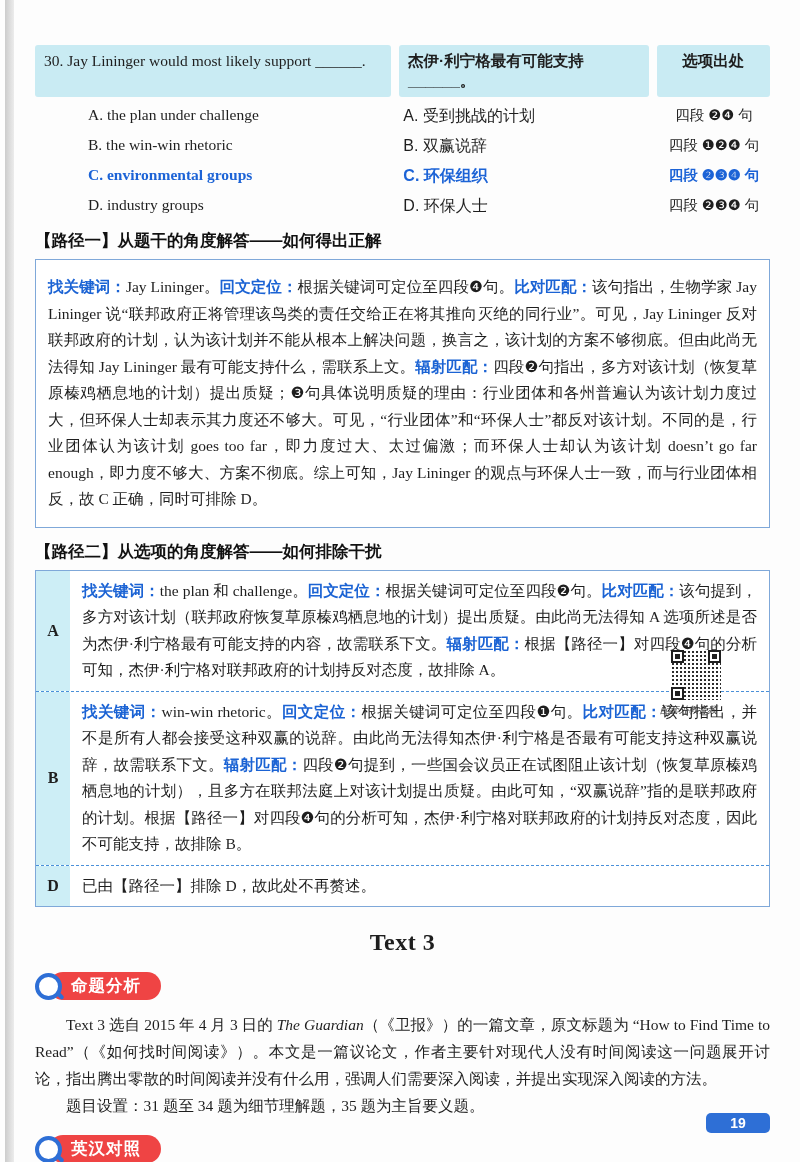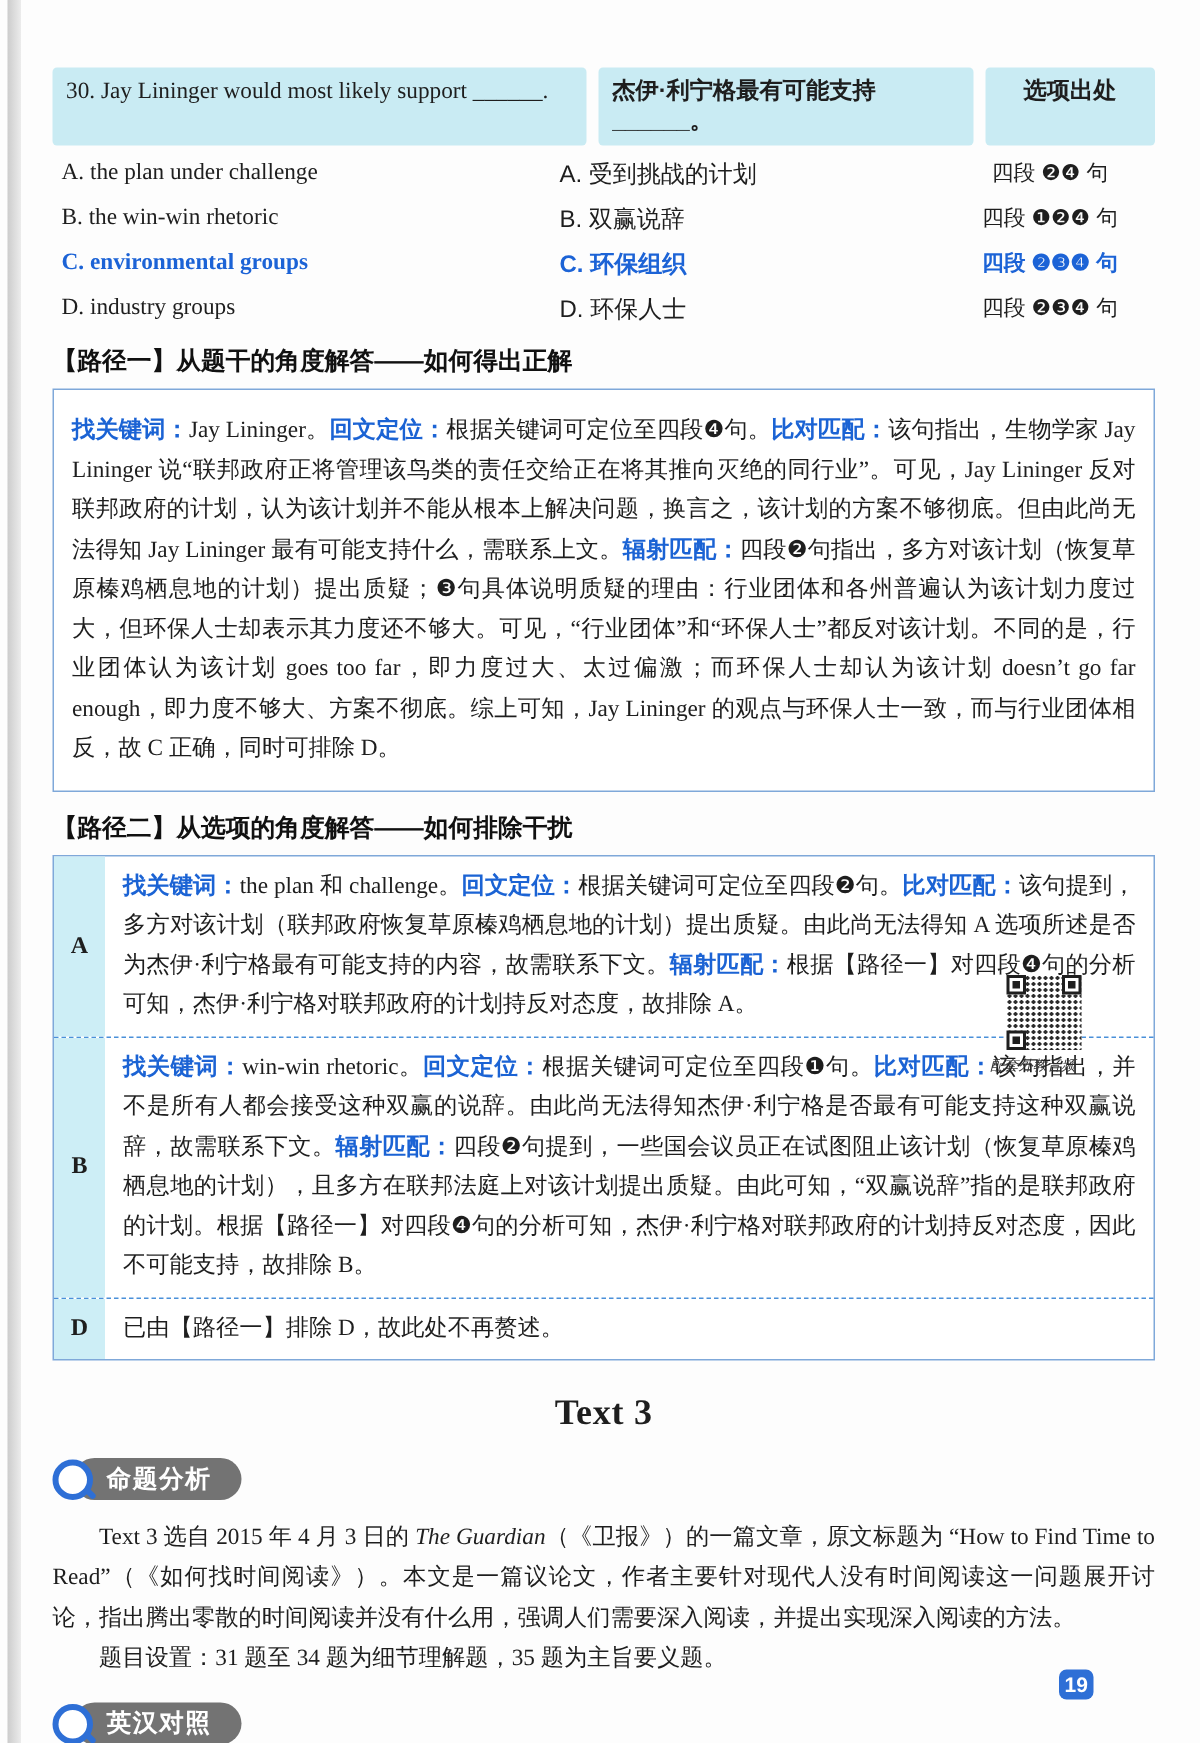--- a/index.html
+++ b/index.html
@@ -20,21 +20,21 @@
 
   
   .q-header { display:flex; gap:8px; }
   .q-box {
     background:#c9ebf3; border-radius:3px; padding:6px 9px;
     font-size:15.5px; line-height:20px;
   }
   .q-en { width:380px; }
   .q-zh { width:266px; font-family:"Liberation Sans",sans-serif; font-weight:bold; }
   .q-src { width:120px; text-align:center; font-family:"Liberation Sans",sans-serif; font-weight:bold; }
-  .opt-row { display:flex; margin-top:9px; padding-left:6px; }
+  .opt-row { display:flex; margin-top:9px; padding-left:6px;margin-left:47px; }
   .opt-en { width:332px; font-size:15.5px; }
   .opt-zh { width:268px; font-family:"Liberation Sans",sans-serif; }
   .opt-src { width:118px; text-align:center; font-family:"Liberation Sans",sans-serif; font-size:14.5px; }
   .opt-row.correct .opt-en,
   .opt-row.correct .opt-zh,
   .opt-row.correct .opt-src { color:#1c63d6; font-weight:bold; }
 
   
   .path-heading {
     font-family:"Liberation Sans",sans-serif; font-weight:bold;
@@ -69,21 +69,21 @@
   }
   .qr .f { position:absolute; width:13px; height:13px; border:2.5px solid #1f1f1f; background:#fff; }
   .qr .f::after { content:""; position:absolute; inset:2px; background:#1f1f1f; }
   .qr .f-tl { left:0; top:0; } .qr .f-tr { right:0; top:0; } .qr .f-bl { left:0; bottom:0; }
   .qr-caption { font-size:9.5px; font-style:italic; margin-top:4px; color:#333; white-space:nowrap; }
 
   
   .badge-wrap { margin:16px 0 9px; padding-left:14px; position:relative; height:30px; }
   .badge {
     position:relative; display:inline-flex; align-items:center; height:28px;
-    background:#737373; color:#fff; border-radius:15px;
+    background:#ef4444; color:#fff; border-radius:15px;
     padding:0 20px 0 22px;
     font-family:"Liberation Sans",sans-serif; font-weight:bold; font-size:16.5px;
     letter-spacing:1px;
   }
   .badge-icon {
     position:absolute; left:0; top:1px; width:27px; height:27px; border-radius:50%;
     background:#fff; border:4px solid #2e6fd6; z-index:2;
   }
   .badge-icon::after {
     content:""; position:absolute; width:4px; height:9px; background:#2e6fd6;
@@ -99,21 +99,21 @@
   .reading-en p {
     font-size:16px; line-height:28.5px; text-align:justify; text-indent:1.6em;
   }
   .reading-zh {
     width:317px; background:#cdeef6; border-radius:5px; padding:9px 12px;
     align-self:flex-start;
   }
 
   
   .page-badge {
-    position:absolute; left:706px; top:1113px; width:23px; height:20px;
+    position:absolute; left:706px; top:1113px; width:64px; height:20px;
     background:#2e6fd6; color:#fff; border-radius:5px;
     display:flex; align-items:center; justify-content:center;
     font-family:"Liberation Sans",sans-serif; font-size:14px; font-weight:bold;
   }
 </style>
 </head>
 <body>
 
 <div class="binding-edge"></div>
 

